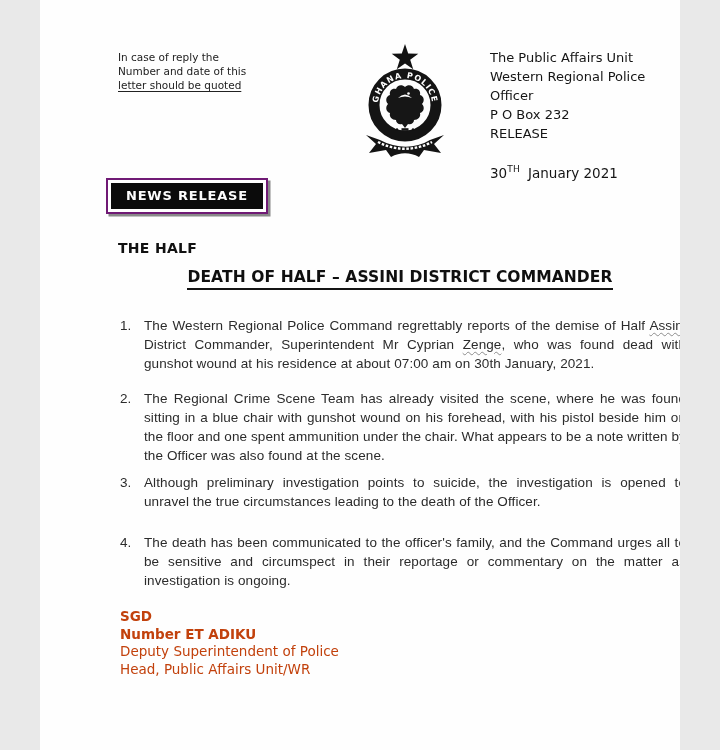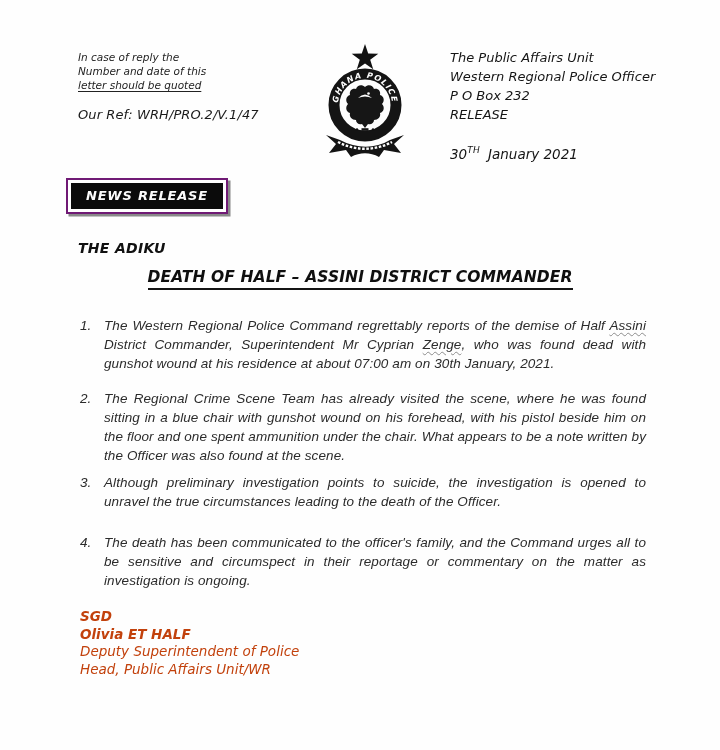--- a/index.html
+++ b/index.html
@@ -1,26 +1,25 @@
 <!DOCTYPE html>
 <html><head>
 <meta charset="utf-8">
 <style>
   * { margin: 0; padding: 0; box-sizing: border-box; }
   html, body { background: #e9e9e9; }
   .page {
     position: relative;
-    width: 720px;
+    width: 640px;
     height: 750px;
     margin: 0 auto;
     background: #fefefe;
     color: #1c1c1c;
     font-family: "Liberation Sans", sans-serif;
     overflow: hidden;
-    font-style: italic;
   }
 
   
   .header-left {
     position: absolute; left: 78px; top: 50px;
     font-family: "DejaVu Sans", sans-serif;
     font-size: 10.5px; line-height: 14px; color: #222;
   }
   .reply-underline { text-decoration: underline; text-underline-offset: 2px; }
   .our-ref {
@@ -98,21 +97,20 @@
 </style>
 </head>
 <body>
 
 <div class="page">
 
   <div class="header-left">
     <div>In case of reply the</div>
     <div>Number and date of this</div>
     <div class="reply-underline">letter should be quoted</div>
-    <div class="our-ref">Our Ref: WRH/PRO.2/V.1/47</div>
   </div>
 
   <div class="crest">
     <svg viewBox="0 0 98 118" xmlns="http://www.w3.org/2000/svg">
       <polygon points="49,2 52.2,11.6 62.3,11.7 54.2,17.7 57.2,27.3 49,21.5 40.8,27.3 43.8,17.7 35.7,11.7 45.8,11.6" fill="#121212"></polygon>
       <circle cx="49" cy="63" r="31" fill="#fdfdfd" stroke="#141414" stroke-width="11"></circle>
       <path id="crest-arc" d="M 22,63 A 27,27 0 0 1 76,63" fill="none"></path>
       <text font-family="DejaVu Sans, sans-serif" font-size="8" font-weight="bold" fill="#ffffff" letter-spacing="1.1">
         <textPath href="#crest-arc" startOffset="50%" text-anchor="middle">GHANA POLICE</textPath>
       </text>
@@ -138,21 +136,21 @@
     <div>Western Regional Police Officer</div>
     <div>P O Box 232</div>
     <div>RELEASE</div>
     <div class="date-line"><span>30</span><sup>TH</sup><span class="date-rest">January 2021</span></div>
   </div>
 
   <div class="banner-outer">
     <div class="banner-inner">NEWS RELEASE</div>
   </div>
 
-  <div class="salutation">THE ADIKU</div>
+  <div class="salutation">THE HALF</div>
   <div class="doc-title">
     <span>DEATH OF HALF – ASSINI DISTRICT COMMANDER</span>
   </div>
 
   <div class="content">
     <div class="para mb1">
       <div class="para-num">1.</div>
       <div class="para-text"><span>The Western Regional Police Command regrettably reports of the demise of Half </span><span class="squiggle">Assini</span><span> District Commander, Superintendent Mr Cyprian </span><span class="squiggle">Zenge</span><span>, who was found dead with gunshot wound at his residence at about 07:00 am on 30th January, 2021.</span></div>
     </div>
     <div class="para mb2">
@@ -163,19 +161,19 @@
       <div class="para-num">3.</div>
       <div class="para-text"><span>Although preliminary investigation points to suicide, the investigation is opened to unravel the true circumstances leading to the death of the Officer.</span></div>
     </div>
     <div class="para mb4">
       <div class="para-num">4.</div>
       <div class="para-text"><span>The death has been communicated to the officer's family, and the Command urges all to be sensitive and circumspect in their reportage or commentary on the matter as investigation is ongoing.</span></div>
     </div>
 
     <div class="signature">
       <div class="sig-bold">SGD</div>
-      <div class="sig-bold">Olivia ET HALF</div>
+      <div class="sig-bold">Number ET ADIKU</div>
       <div>Deputy Superintendent of Police</div>
       <div>Head, Public Affairs Unit/WR</div>
     </div>
   </div>
 
 </div>
 
 </body></html>

